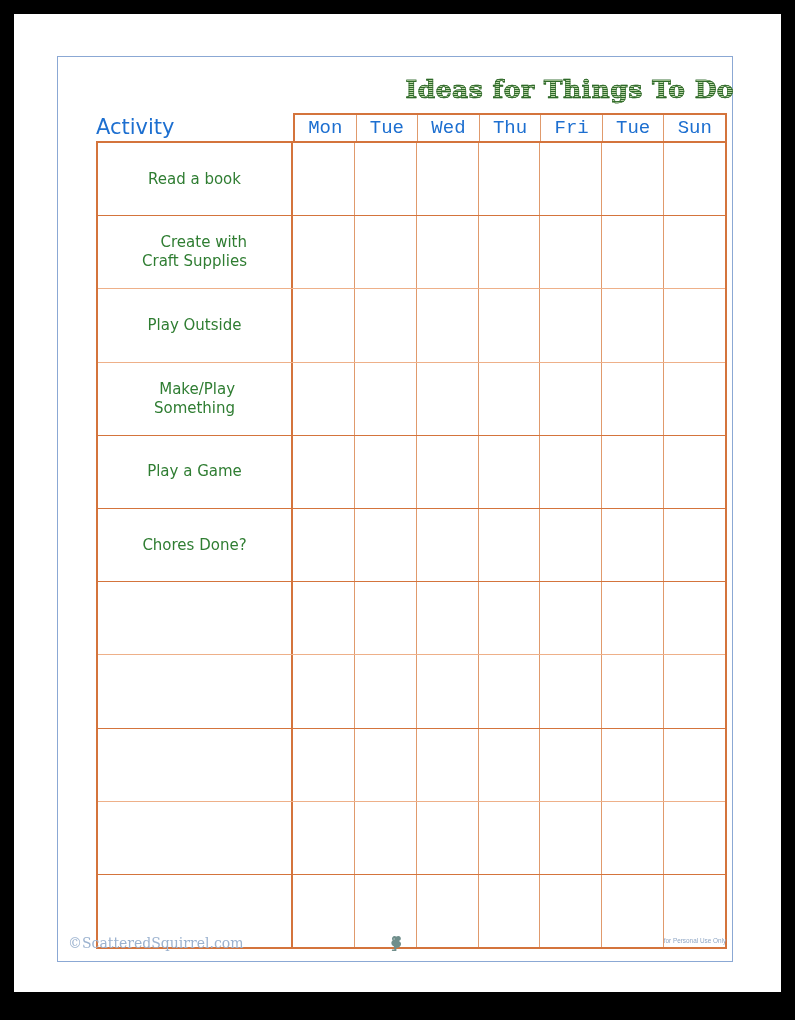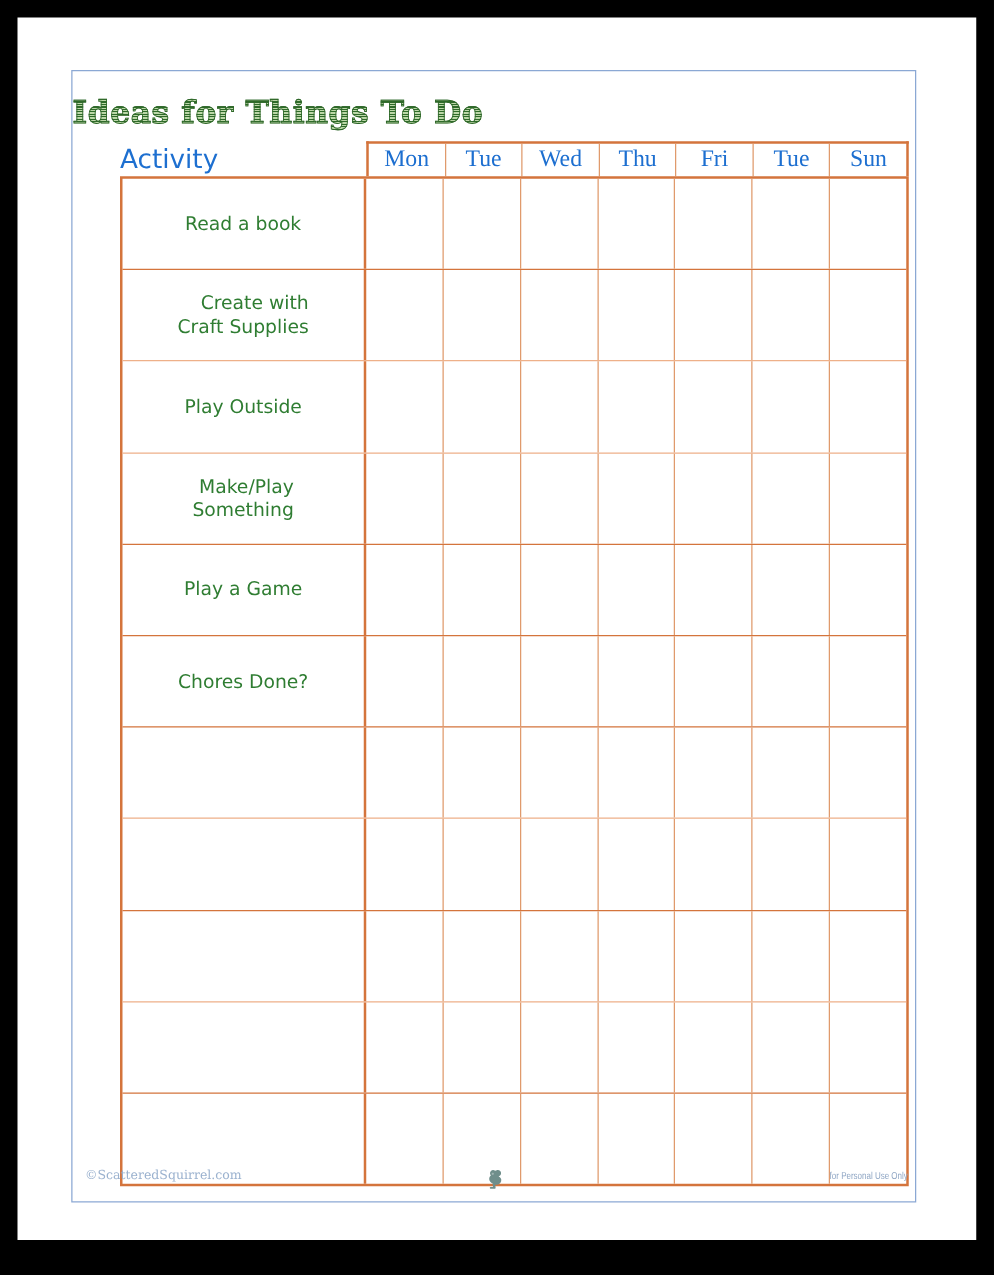--- a/index.html
+++ b/index.html
@@ -43,21 +43,21 @@
     border: 1.5px solid #8ba8d4;
     box-sizing: border-box;
   }
 
   
   .title {
     position: absolute;
     left: 0;
     top: 18px;
     width: 676px;
-    text-align: left;
+    text-align: right;
     font-family: "DejaVu Serif", serif;
     font-weight: bold;
     font-size: 25px;
     letter-spacing: 0.5px;
     color: #3f7a34;
     white-space: nowrap;
   }
   
   .title .tx {
     background-image:
@@ -96,21 +96,21 @@
     display: flex;
     border-top: 2px solid #d4743c;
     border-left: 2px solid #d4743c;
     border-right: 2px solid #d4743c;
     box-sizing: border-box;
   }
   .head-day {
     flex: 1 1 0;
     text-align: center;
     color: #1d6fd0;
-    font-family: Liberation Serif, serif;
+    font-family: Liberation Mono, monospace;
     font-size: 19px;
     line-height: 26px;
     border-right: 1.5px solid #e09a6c;
     box-sizing: border-box;
   }
   .head-day:last-child { border-right: none; }
 
   
   .grid {
     position: absolute;
@@ -160,21 +160,21 @@
     left: 0;
     bottom: 6px;
     width: 676px;
     height: 20px;
   }
   .foot-left {
     position: absolute;
     left: 10px;
     top: 0;
     font-family: "DejaVu Serif", serif;
-    font-size: 10px;
+    font-size: 14px;
     color: #9bb2cf;
     white-space: nowrap;
   }
   .foot-right {
     position: absolute;
     right: 8px;
     top: 1px;
     font-family: "Liberation Sans", sans-serif;
     font-size: 8px;
     color: #8fa6c4;

